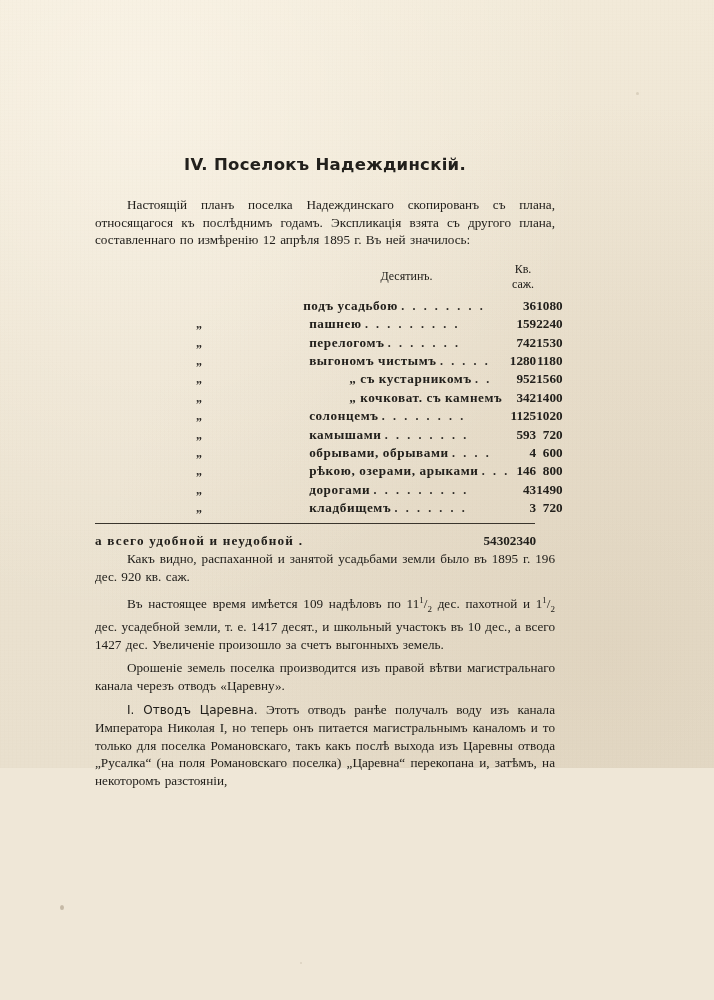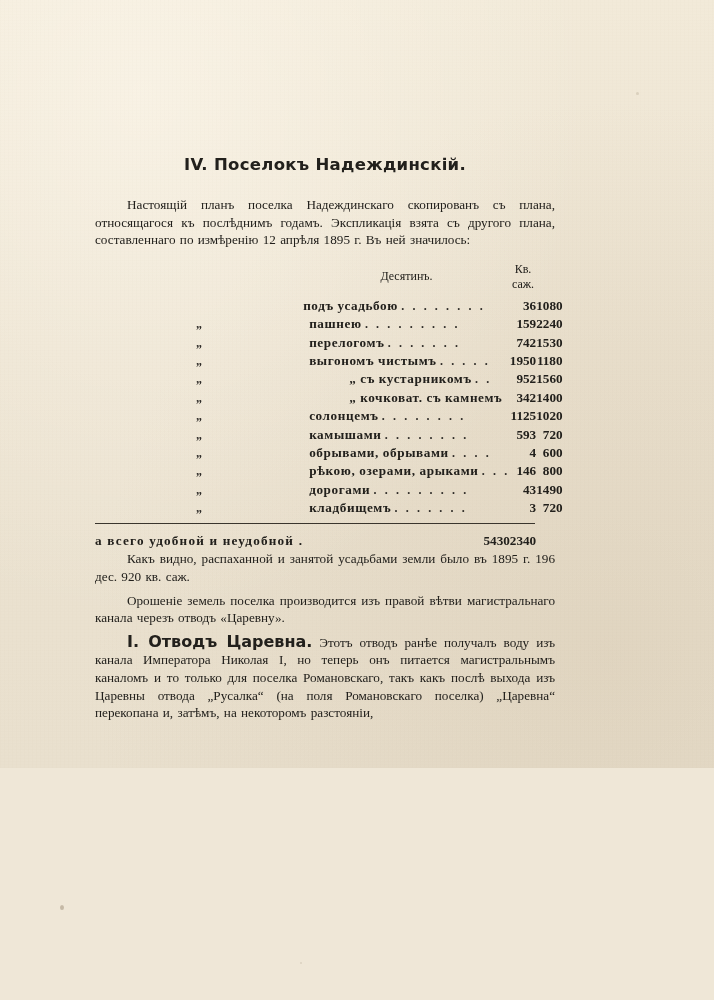--- a/index.html
+++ b/index.html
@@ -132,22 +132,22 @@
     padding-left: 22px;
     white-space: nowrap;
   }
   .indentlbl {
     display: inline-block;
   }
   .ind1 { padding-left: 6px; }
   .ind2 { padding-left: 46px; }
   .roman {
     font-family: "DejaVu Sans", sans-serif;
-    font-weight: bold;
-    font-size: 16px;
+    font-weight: normal;
+    font-size: 12px;
   }
   sup.frac {
     font-size: 9px;
     vertical-align: super;
   }
   sub.frac {
     font-size: 9px;
     vertical-align: sub;
   }
 </style>
@@ -189,21 +189,21 @@
           </tr>
           <tr>
             <td class="quote">„</td>
             <td class="label"><span class="indentlbl ind1"><span class="txt">перелогомъ</span> <span class="dots">. . . . . . .</span></span></td>
             <td class="num1">742</td>
             <td class="num2">1530</td>
           </tr>
           <tr>
             <td class="quote">„</td>
             <td class="label"><span class="indentlbl ind1"><span class="txt">выгономъ чистымъ</span> <span class="dots">. . . . .</span></span></td>
-            <td class="num1">1950</td>
+            <td class="num1">1280</td>
             <td class="num2">1180</td>
           </tr>
           <tr>
             <td class="quote">„</td>
             <td class="label"><span class="indentlbl ind2"><span class="txt">„    съ кустарникомъ</span> <span class="dots">. .</span></span></td>
             <td class="num1">952</td>
             <td class="num2">1560</td>
           </tr>
           <tr>
             <td class="quote">„</td>
@@ -257,20 +257,21 @@
         <tr class="total">
           <td class="total-label">а всего удобной и неудобной .</td>
           <td class="num1">5430</td>
           <td class="num2">2340</td>
         </tr>
       </tfoot>
     </table>
 
     <p class="para gap-top">Какъ видно, распаханной и занятой усадьбами земли было въ 1895 г. 196 дес. 920 кв. саж.</p>
 
+    <p class="para gap-top">Въ настоящее время имѣется 109 надѣловъ по 11<sup class="frac">1</sup>/<sub class="frac">2</sub> дес. пахотной и 1<sup class="frac">1</sup>/<sub class="frac">2</sub> дес. усадебной земли, т. е. 1417 десят., и школьный участокъ въ 10 дес., а всего 1427 дес. Увеличеніе произошло за счетъ выгонныхъ земель.</p>
 
     <p class="para gap-top">Орошеніе земель поселка производится изъ правой вѣтви магистральнаго канала черезъ отводъ «Царевну».</p>
 
     <p class="para gap-top">
       <span class="roman">I. Отводъ Царевна.</span>
       <span>Этотъ отводъ ранѣе получалъ воду изъ канала Императора Николая I, но теперь онъ питается магистральнымъ каналомъ и то только для поселка Романовскаго, такъ какъ послѣ выхода изъ Царевны отвода „Русалка“ (на поля Романовскаго поселка) „Царевна“ перекопана и, затѣмъ, на некоторомъ разстояніи,</span>
     </p>
 
   </div>
 </div>

